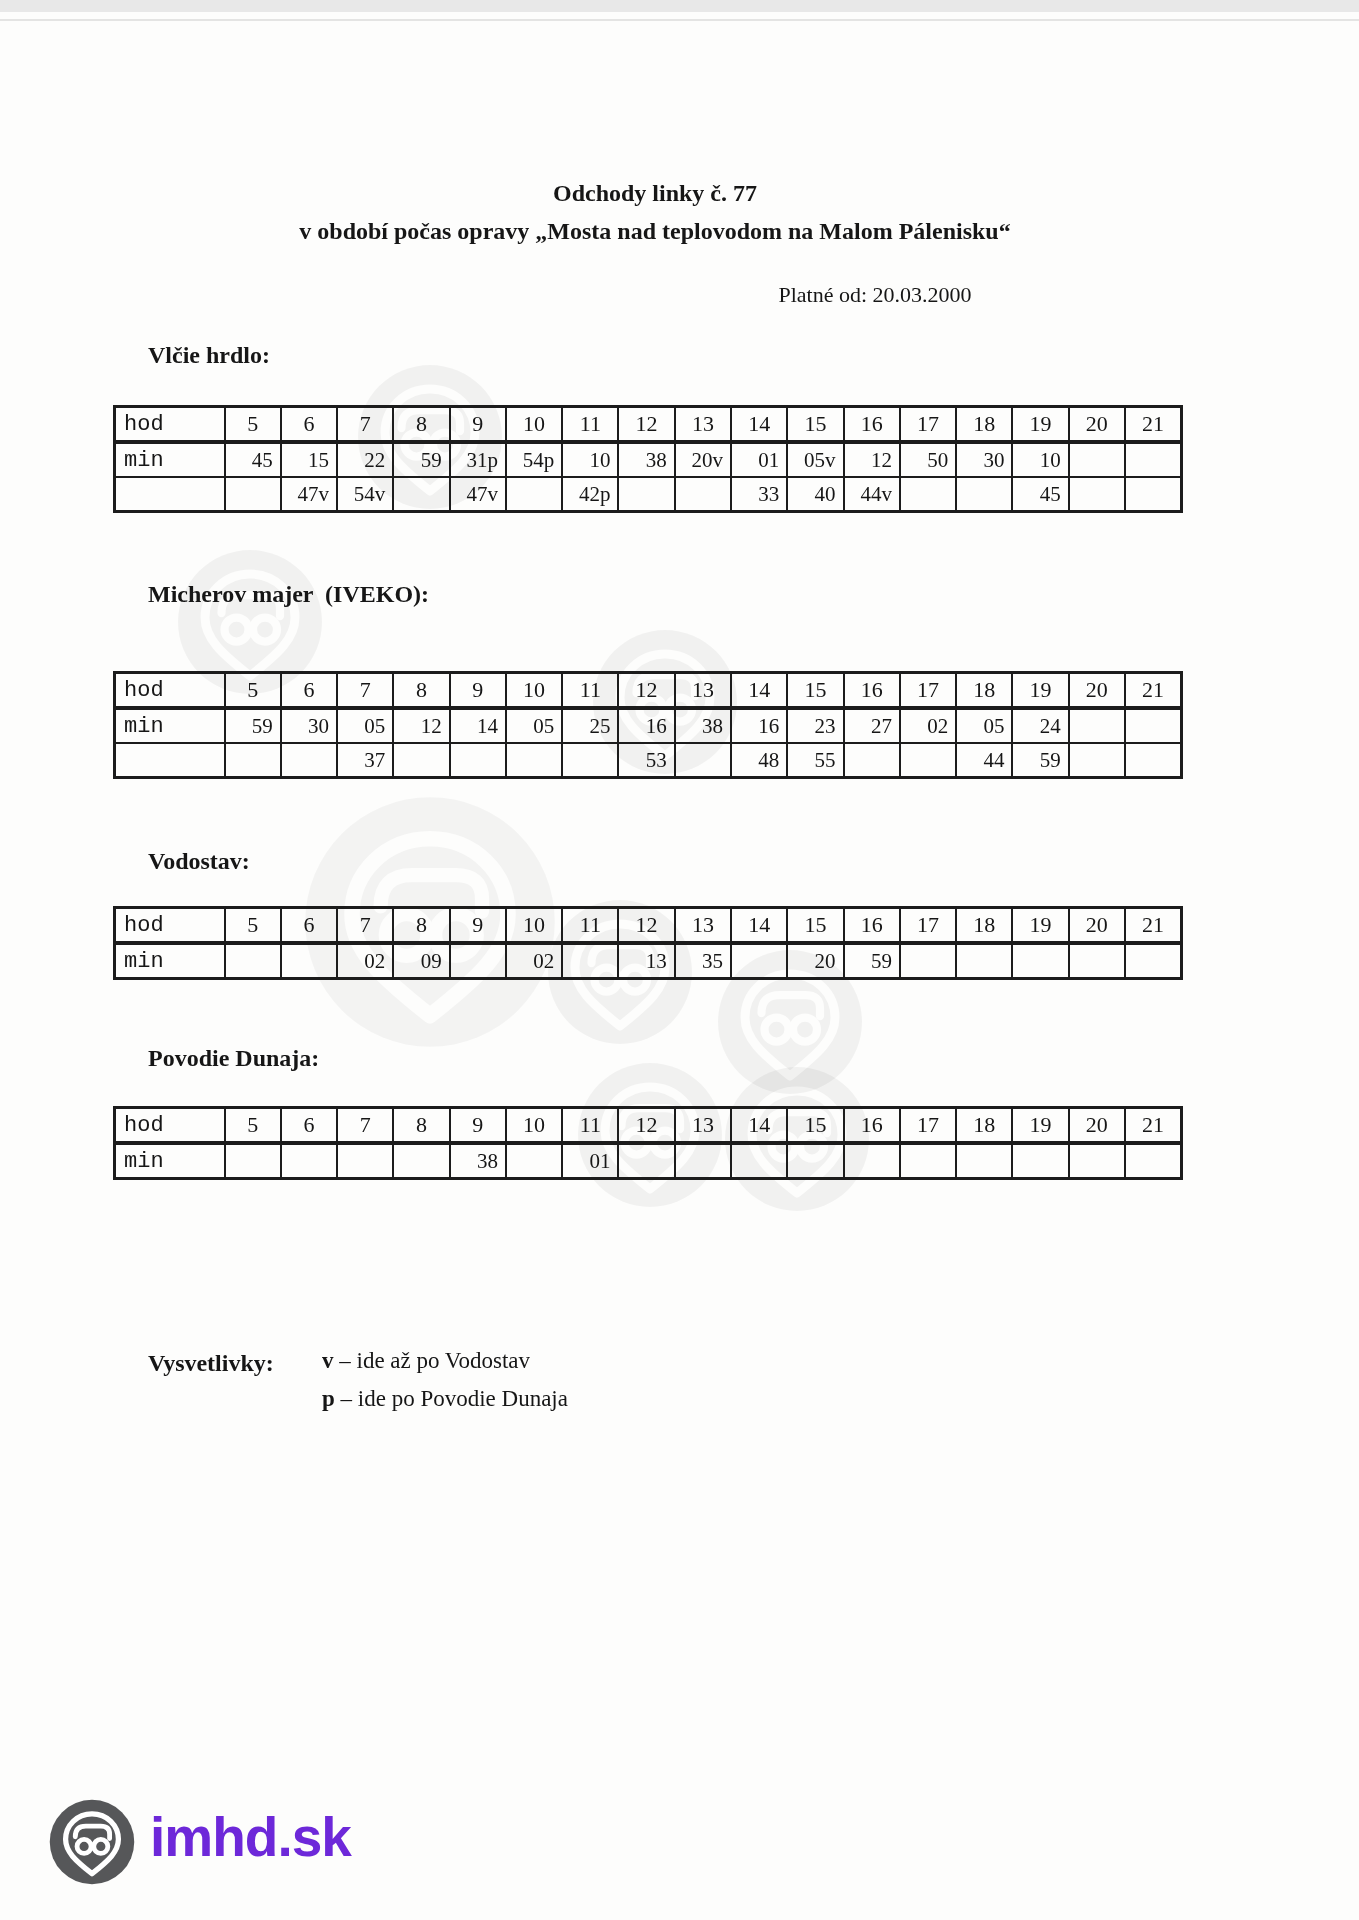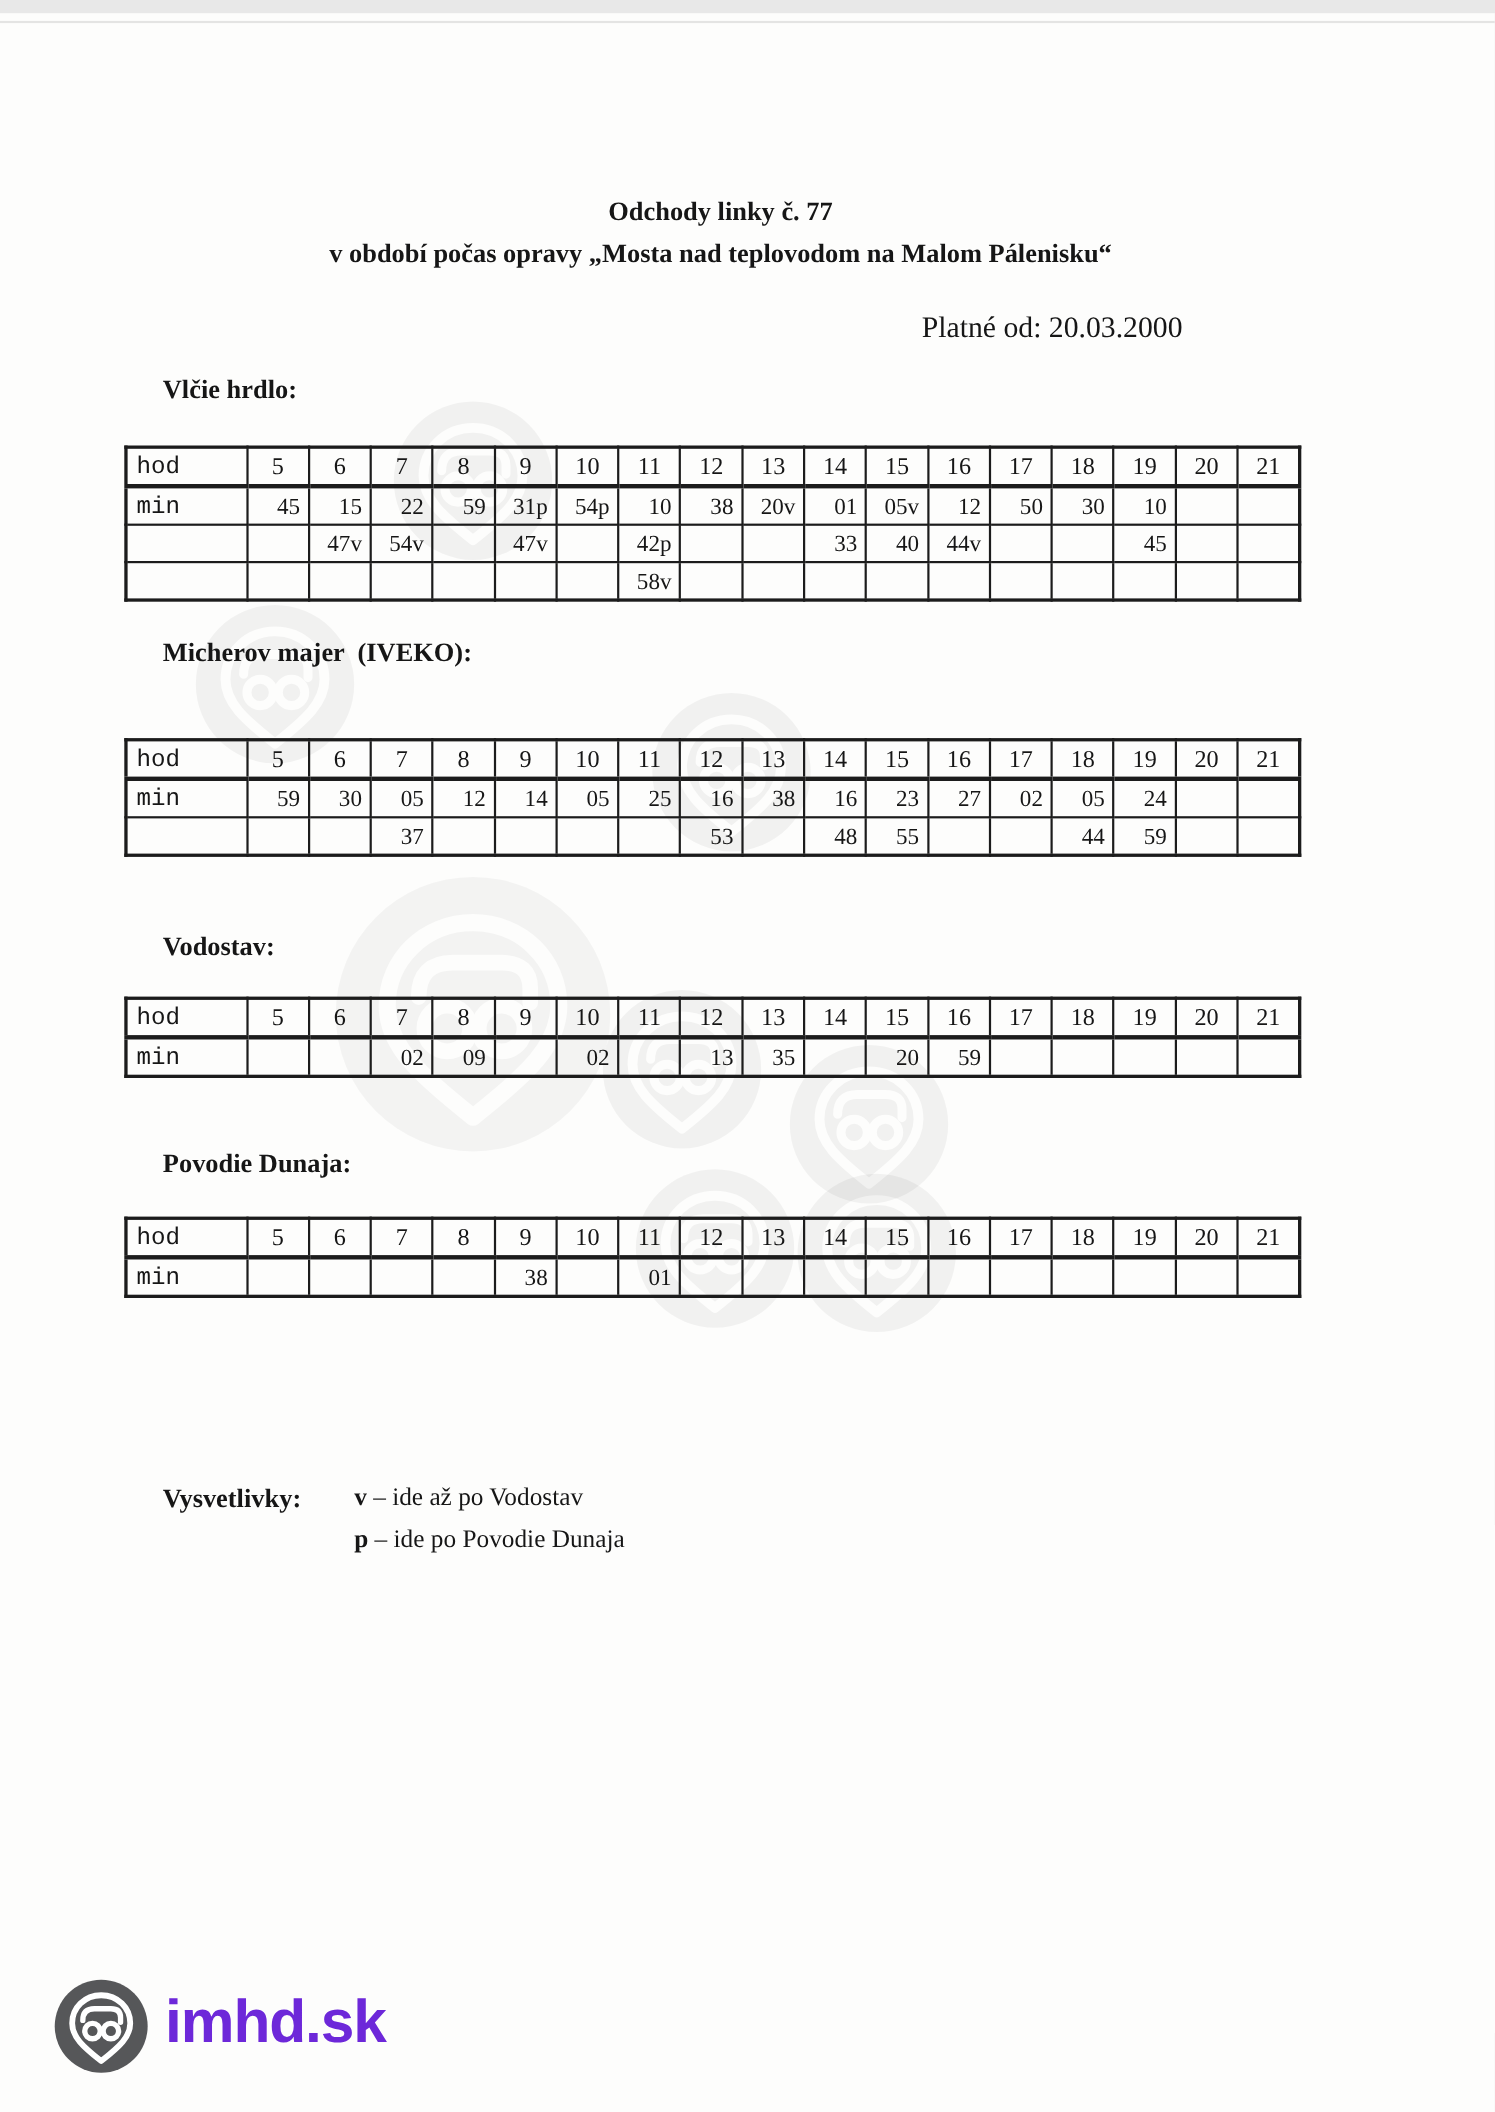--- a/index.html
+++ b/index.html
@@ -5,21 +5,21 @@
   html,body{margin:0;padding:0;background:#e8e8e8;}
   .sheet{
     position:relative; width:1359px; height:1920px; margin:12px auto;
     background:#fdfdfc; overflow:hidden;
     font-family:"Liberation Serif", serif; color:#161616;
   }
   .scan-topline{position:absolute;top:7px;left:0;width:100%;height:2px;background:#d9d9d9;opacity:.7;}
   .scan-bottombar{position:absolute;left:86px;right:0;bottom:0;height:11px;background:#39393b;}
   .title-block{position:absolute;top:162px;left:0;width:1310px;text-align:center;
     font-weight:bold;font-size:24px;line-height:38px;}
-  .valid-from{position:absolute;top:270px;left:675px;width:400px;text-align:right;font-size:27px;}
+  .valid-from{position:absolute;top:270px;left:675px;width:400px;text-align:center;font-size:22px;}
   .section-label{position:absolute;left:148px;font-weight:bold;font-size:24px;white-space:pre;text-align:right;}
   .ttable{position:absolute;left:113px;width:1070px;border-collapse:collapse;table-layout:fixed;}
   .ttable td{
     border:2px solid #1c1c1c;height:32px;font-size:21px;
     padding:0 7px 0 0;text-align:right;overflow:hidden;white-space:nowrap;
   }
   .ttable tr.hdr-row td{border-bottom-width:4px;font-size:22px;}
   .ttable td.lbl{text-align:left;padding:0 0 0 8px;font-size:22px;font-family:Liberation Mono, monospace;}
   .ttable td.hour{text-align:center;padding:0;}
   .ttable{border:3px solid #1c1c1c;}
@@ -159,40 +159,20 @@
           <td class="val"></td>
           <td class="val">33</td>
           <td class="val">40</td>
           <td class="val">44v</td>
           <td class="val"></td>
           <td class="val"></td>
           <td class="val">45</td>
           <td class="val"></td>
           <td class="val"></td>
         </tr>
-        <tr>
-          <td class="lbl"></td>
-          <td class="val"></td>
-          <td class="val"></td>
-          <td class="val"></td>
-          <td class="val"></td>
-          <td class="val"></td>
-          <td class="val"></td>
-          <td class="val">58v</td>
-          <td class="val"></td>
-          <td class="val"></td>
-          <td class="val"></td>
-          <td class="val"></td>
-          <td class="val"></td>
-          <td class="val"></td>
-          <td class="val"></td>
-          <td class="val"></td>
-          <td class="val"></td>
-          <td class="val"></td>
-        </tr>
       </tbody>
     </table>
 
   <div class="section-label" style="top:569px">Micherov majer  (IVEKO):</div>
   <table class="ttable" style="top:659px">
       <colgroup>
         <col style="width: 110px;">
         <col>
         <col>
         <col>

